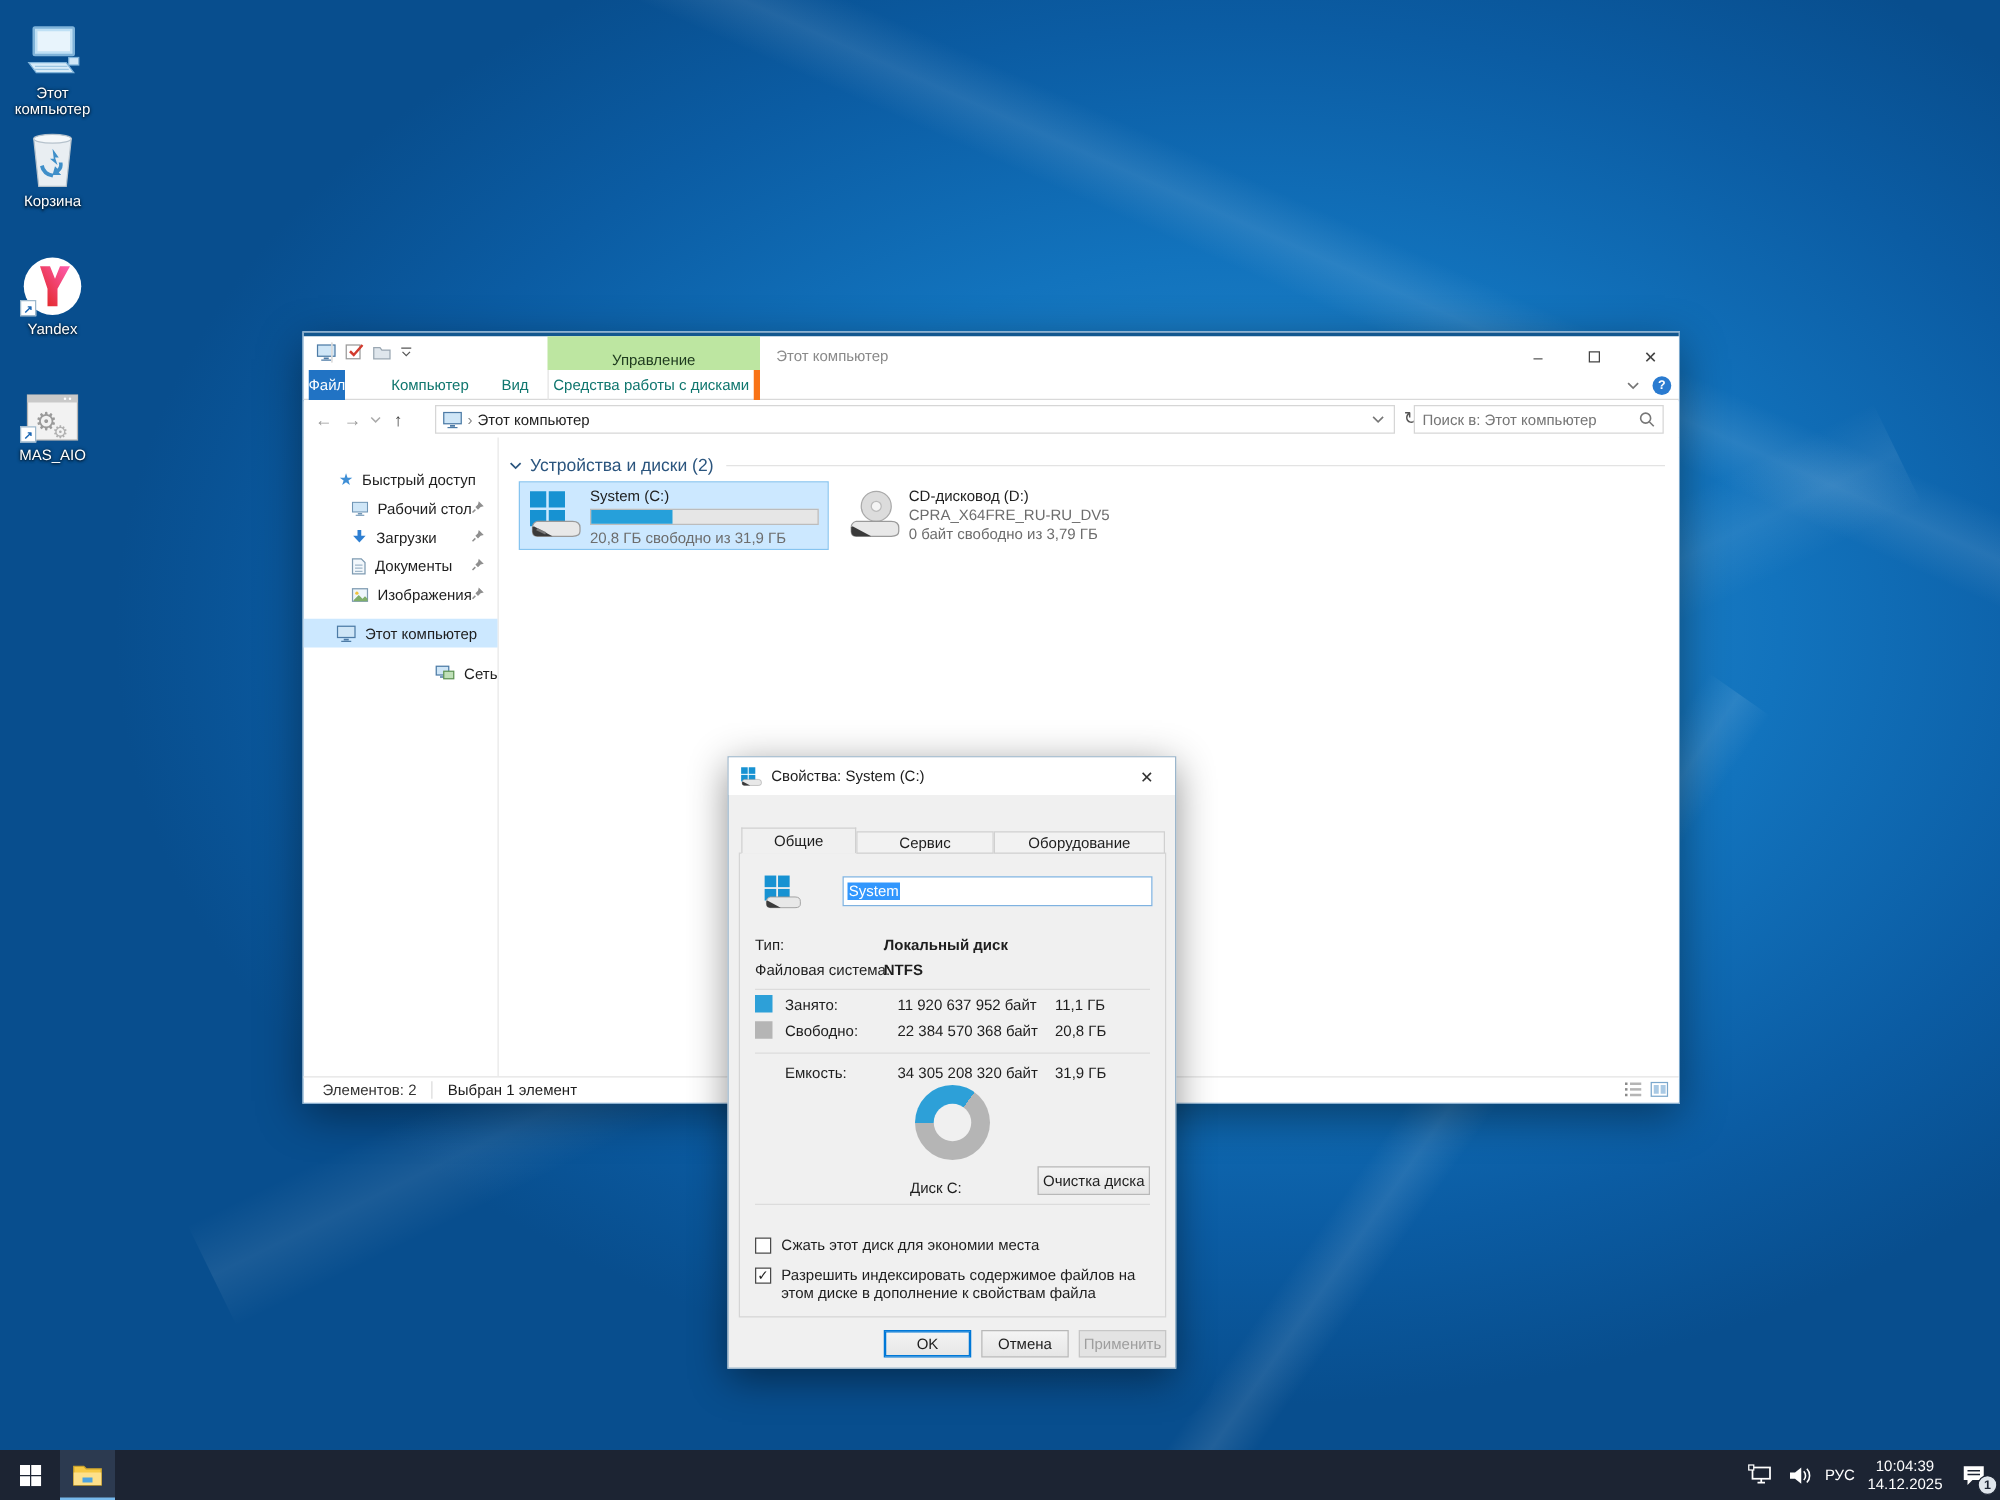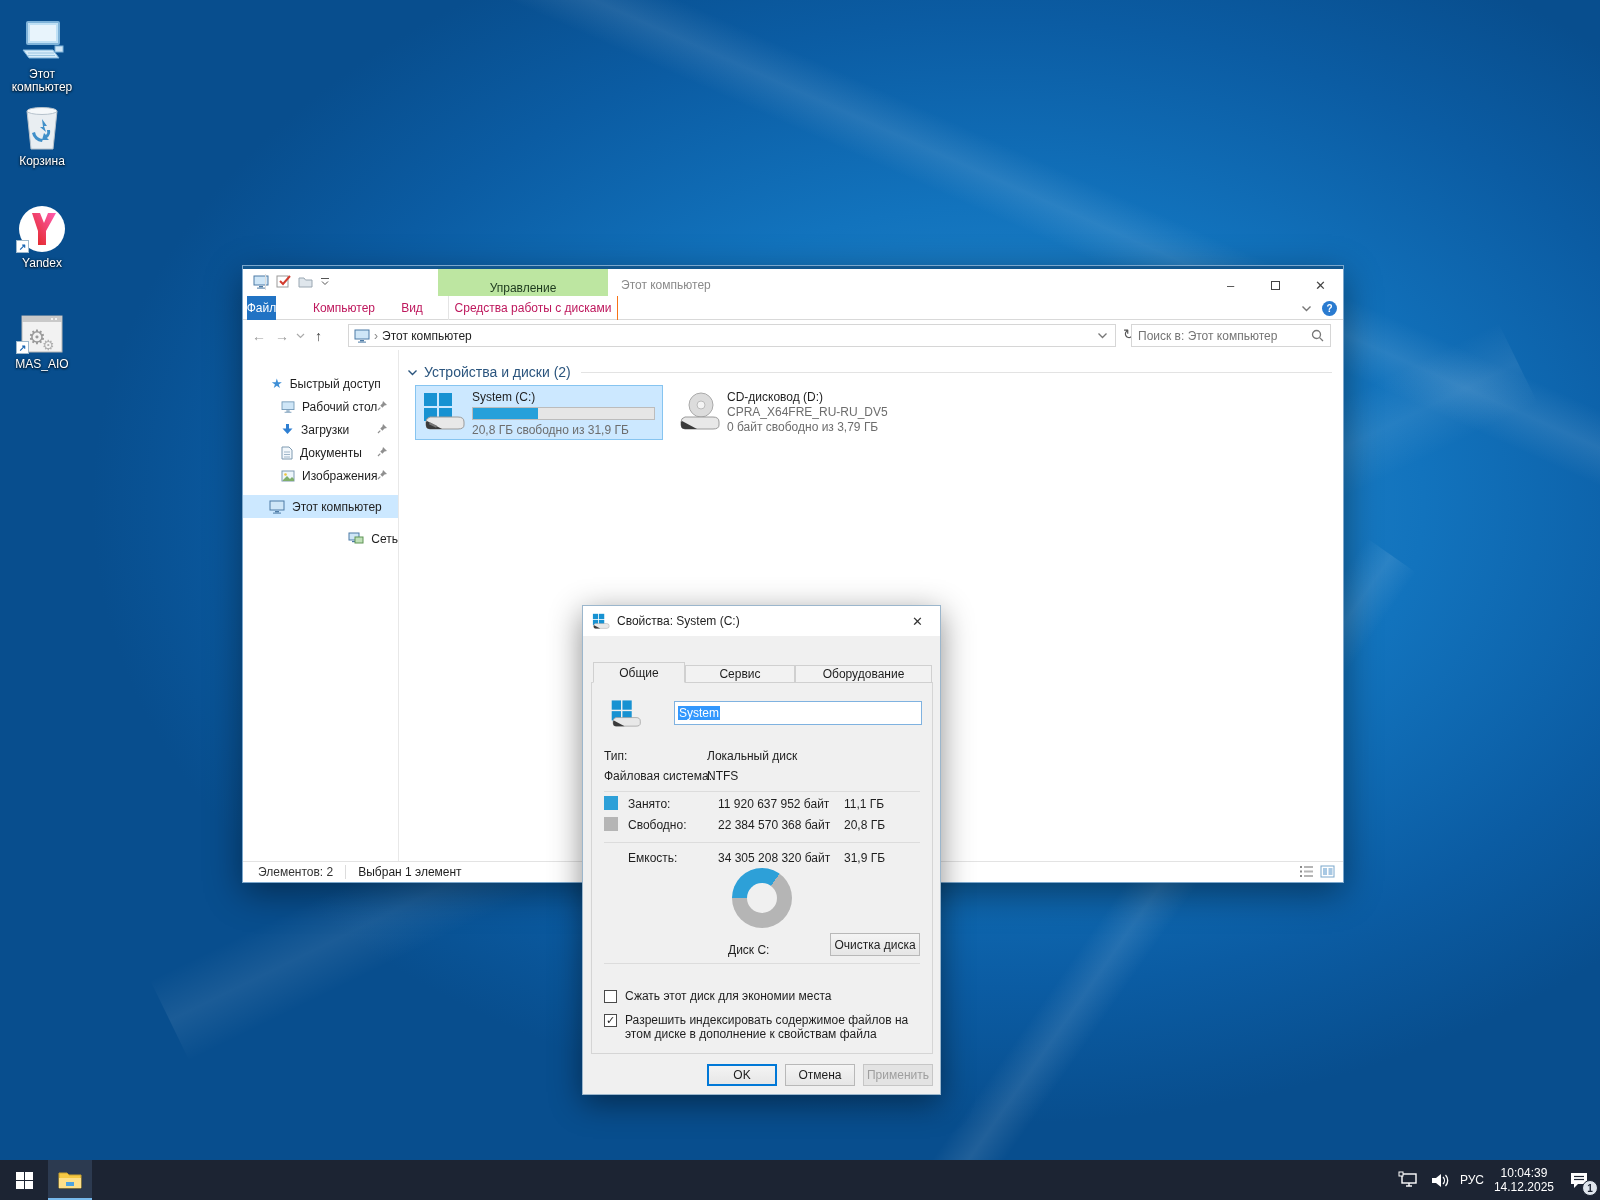--- a/index.html
+++ b/index.html
@@ -34,25 +34,25 @@
   .qat { position:absolute; left:10px; top:5px; display:flex; align-items:center; gap:7px; }
   .qat .sep { width:1px; height:16px; background:#dcdcdc; }
   .mgmt-tab { position:absolute; left:195px; top:0px; width:170px; height:30px; background:#bde6a1;
       display:flex; align-items:flex-end; justify-content:center; padding-bottom:4px; color:#1e3a1e; font-size:12px; }
   .win-title { position:absolute; left:378px; top:9px; color:#8a8a8a; font-size:12px; }
   .win-ctrls { position:absolute; right:0; top:3px; display:flex; }
   .win-ctrl { width:45px; height:27px; display:flex; align-items:center; justify-content:center; color:#444; font-size:13px; }
   .win-ctrl .maxbox { width:9px; height:9px; border:1px solid #444; }
 
   .tabstrip { position:absolute; left:0; top:30px; width:100%; height:24px; background:#fff; border-bottom:1px solid #d9d9d9; }
-  .tab { position:absolute; top:0; height:24px; display:flex; align-items:center; justify-content:center; font-size:12px; color:#be185d; }
+  .tab { position:absolute; top:0; height:24px; display:flex; align-items:center; justify-content:center; font-size:12px; color:#0f766e; }
   .tab-file { left:4px; width:29px; background:#2173c4; color:#fff; }
   .tab-computer { left:66px; width:70px; }
   .tab-view { left:152px; width:34px; }
-  .tab-disk { left:205px; width:170px; border-left:1px solid #e4e4e4; border-right:1px solid #f97316; }
+  .tab-disk { left:195px; width:170px; border-left:1px solid #e4e4e4; border-right:5px solid #f97316; }
   .strip-right { position:absolute; right:6px; top:0; height:24px; display:flex; align-items:center; gap:10px; }
   .help-btn { width:15px; height:15px; border-radius:50%; background:#2a7bd0; color:#fff; font-size:10px; font-weight:bold;
       display:flex; align-items:center; justify-content:center; }
 
   .addrrow { position:absolute; left:0; top:55px; width:100%; height:29px; background:#fff; display:flex; align-items:center; }
   .nav-ic { color:#9a9a9a; font-size:14px; margin-left:9px; }
   .nav-up { color:#3b3b3b; margin-left:10px; }
   .addrbox { position:absolute; left:105px; top:3px; width:768px; height:23px; border:1px solid #d6d6d6; background:#fff;
       display:flex; align-items:center; padding-left:5px; gap:4px; }
   .addrbox .crumb { color:#1e1e1e; }
@@ -97,21 +97,21 @@
   .dlg-title { position:absolute; left:0; top:0; width:100%; height:30px; background:#fff; display:flex; align-items:center; padding-left:9px; gap:7px; }
   .dlg-title .t { color:#1e1e1e; }
   .dlg-close { position:absolute; right:0; top:0; width:45px; height:30px; display:flex; align-items:center; justify-content:center; font-size:13px; color:#333; }
   .tabs-back { position:absolute; top:42px; left:14px; display:flex; }
   .tabs-back .t { height:19px; border:1px solid #d0d0d0; border-bottom:none; background:#f4f4f4; display:flex; align-items:center; justify-content:center; color:#0f766e;margin-top:44px; }
   .tabs-front { position:absolute; top:59px; left:10px; display:flex; z-index:3; }
   .tabs-front .t { height:18px; border:1px solid #d0d0d0; background:#f2f2f2; display:flex; align-items:center; justify-content:center; color:#1e1e1e; }
   .tabs-front .t.active { height:21px; margin-top:-3px; background:#f0f0f0; border-bottom:1px solid #f0f0f0; z-index:4; }
   .page { position:absolute; left:8px; top:76px; width:342px; height:372px; border:1px solid #d5d5d5; background:#f0f0f0; z-index:2; }
   .rowlbl { position:absolute; left:12px; color:#1e1e1e; }
-  .rowval { position:absolute; left:115px; color:#1e1e1e; }
+  .rowval { position:absolute; left:115px; color:#1e1e1e;font-weight:bold; }
   .sep { position:absolute; left:12px; width:316px; height:1px; background:#dcdcdc; }
   .swatch { position:absolute; left:12px; width:14px; height:14px; }
   .lblcap { position:absolute; left:36px; color:#1e1e1e; }
   .bytes { position:absolute; left:126px; color:#1e1e1e; }
   .gb { position:absolute; left:252px; color:#1e1e1e; }
   .namefield { position:absolute; left:82px; top:18px; width:248px; height:24px; background:#fff; border:1px solid #7fb2e0; display:flex; align-items:center; padding-left:3px; }
   .namefield .seltext { background:#3297fd; color:#fff; padding:0 1px; }
   .donut { position:absolute; left:140px; top:185px; width:60px; height:60px; border-radius:50%; }
   .donut::after { content:""; position:absolute; left:15px; top:15px; width:30px; height:30px; border-radius:50%; background:#f0f0f0; }
   .disklbl { position:absolute; left:136px; top:260px; color:#1e1e1e; }

